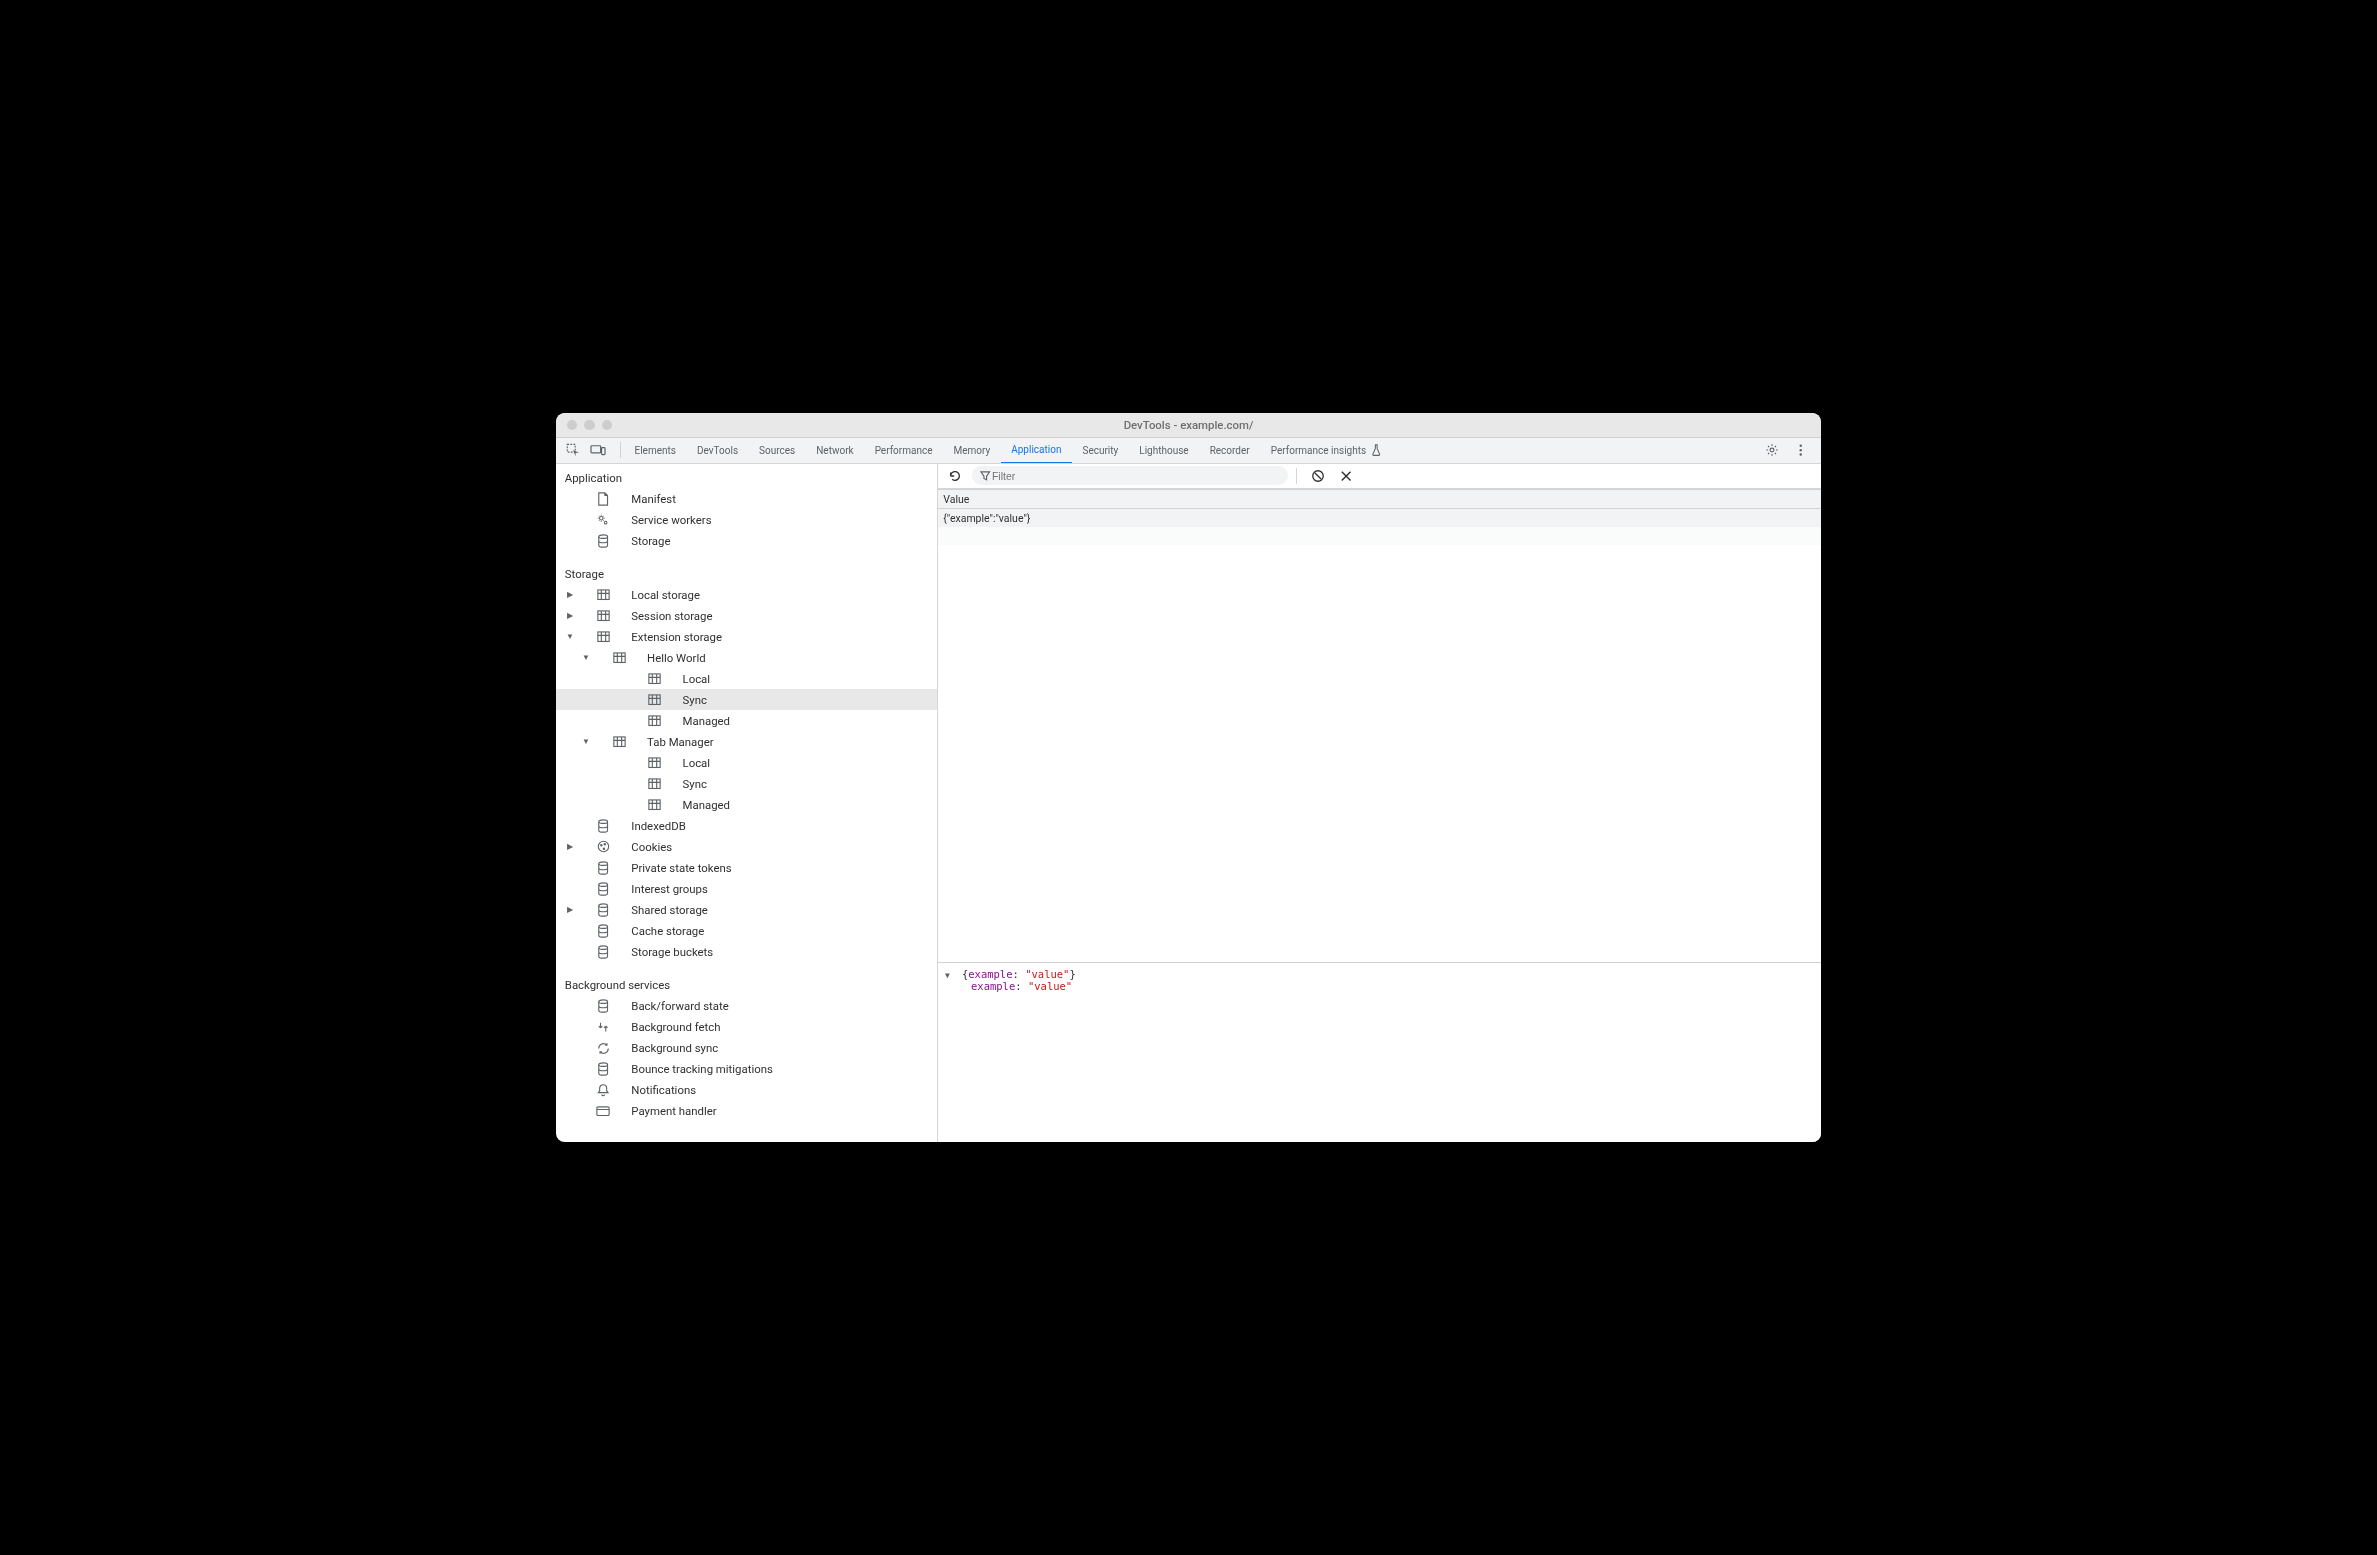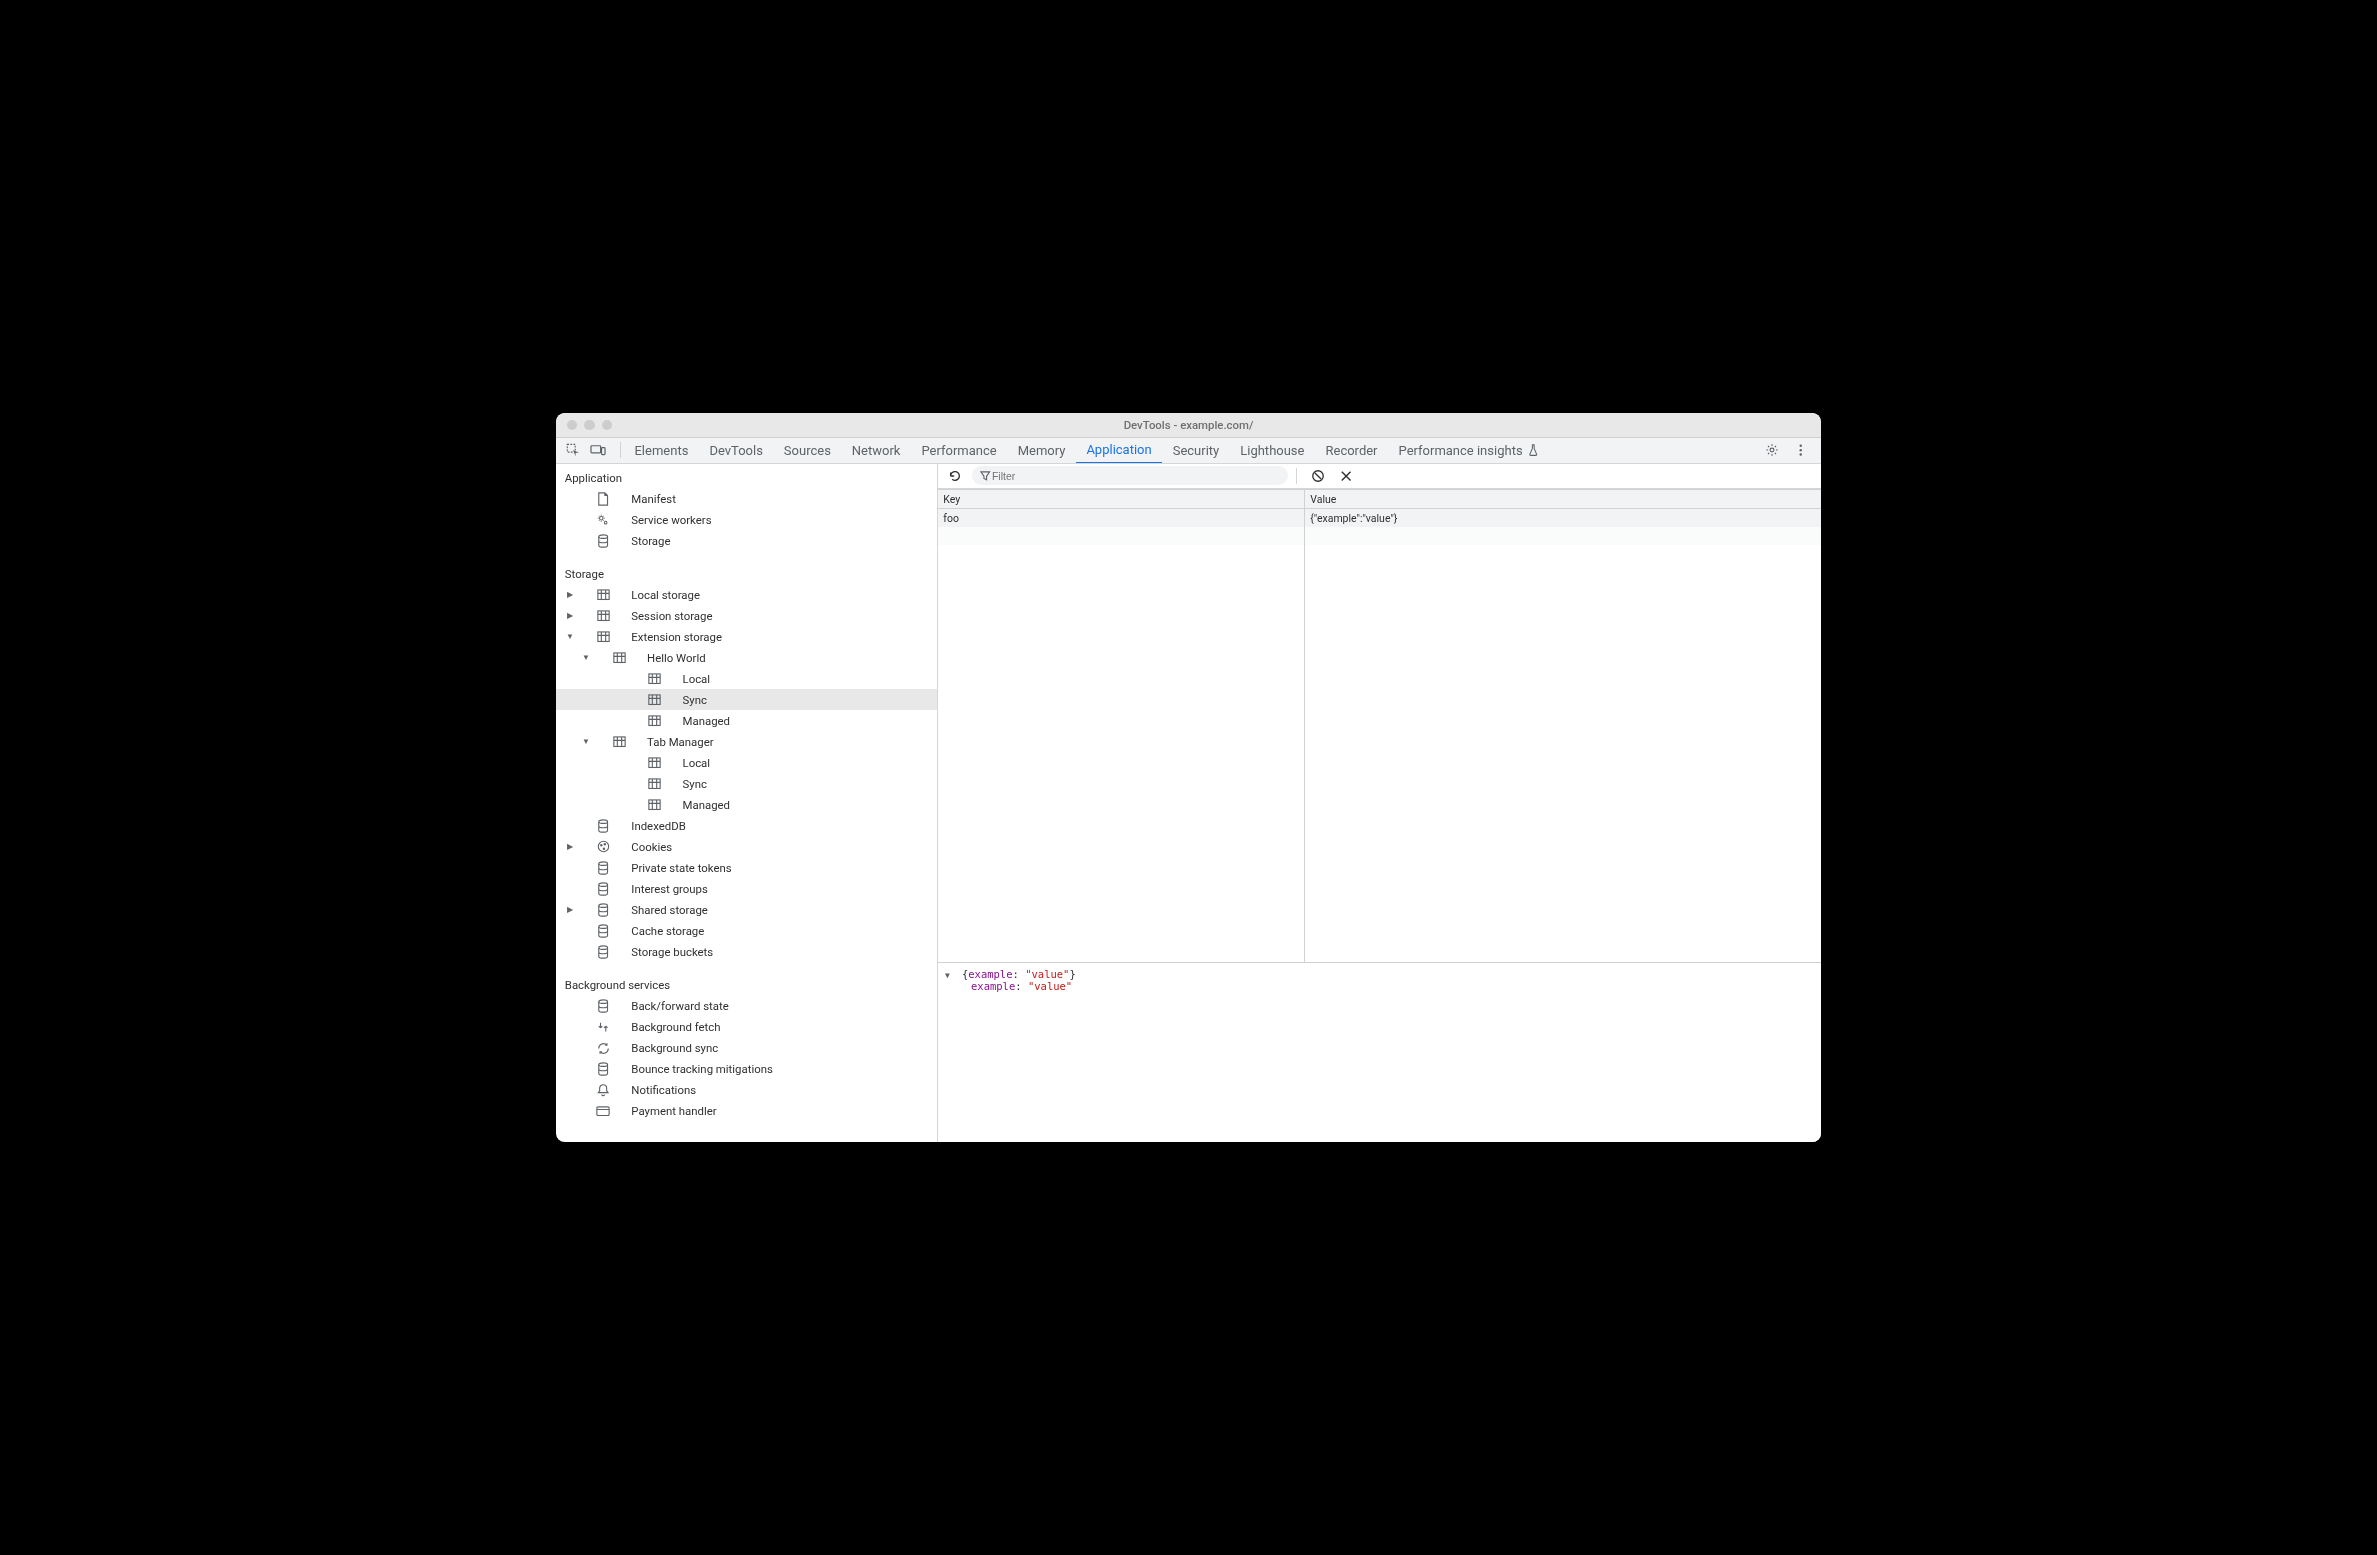--- a/index.html
+++ b/index.html
@@ -51,21 +51,21 @@
     padding: 0 5.3px;
   }
   .tabbar-left { display: flex; align-items: center; gap: 1.8px; padding-right: 7px; }
   .tabbar-sep { width: 0.9px; background: #cfd2d5; margin: 4.4px 3.5px; }
   .tabs { display: flex; align-items: stretch; flex: 1; }
   .tab {
     display: flex;
     align-items: center;
     padding: 0 10.5px;
     color: #5f6368;
-    font-size: 13px;
+    font-size: 10px;
     cursor: default;
     gap: 5.3px;
     white-space: nowrap;
   }
   .tab.active {
     color: #1a73e8;
     border-bottom: 1.8px solid #1a73e8;
   }
   .tabbar-right { display: flex; align-items: center; gap: 5.3px; padding-right: 3.5px; }
   .icon-btn { width: 23px; height: 23px; display: flex; align-items: center; justify-content: center; color: #5f6368; }
@@ -587,27 +587,20 @@
             </svg>
         </div>
         <div class="icon-btn">
           <svg width="12.3" height="12.3" viewBox="0 0 14 14" fill="none" stroke="#303030" stroke-width="1.6">
               <path d="M2 2l10 10M12 2L2 12"></path>
             </svg>
         </div>
       </div>
 
       <div class="table-wrap">
-        <div class="col key">
-          <div class="col-header">Key</div>
-          <div class="col-body">
-            <div class="cell stripe0">foo</div>
-            <div class="cell stripe1"></div>
-          </div>
-        </div>
         <div class="col value">
           <div class="col-header">Value</div>
           <div class="col-body">
             <div class="cell stripe0">{"example":"value"}</div>
             <div class="cell stripe1"></div>
           </div>
         </div>
       </div>
 
       <div class="detail">

